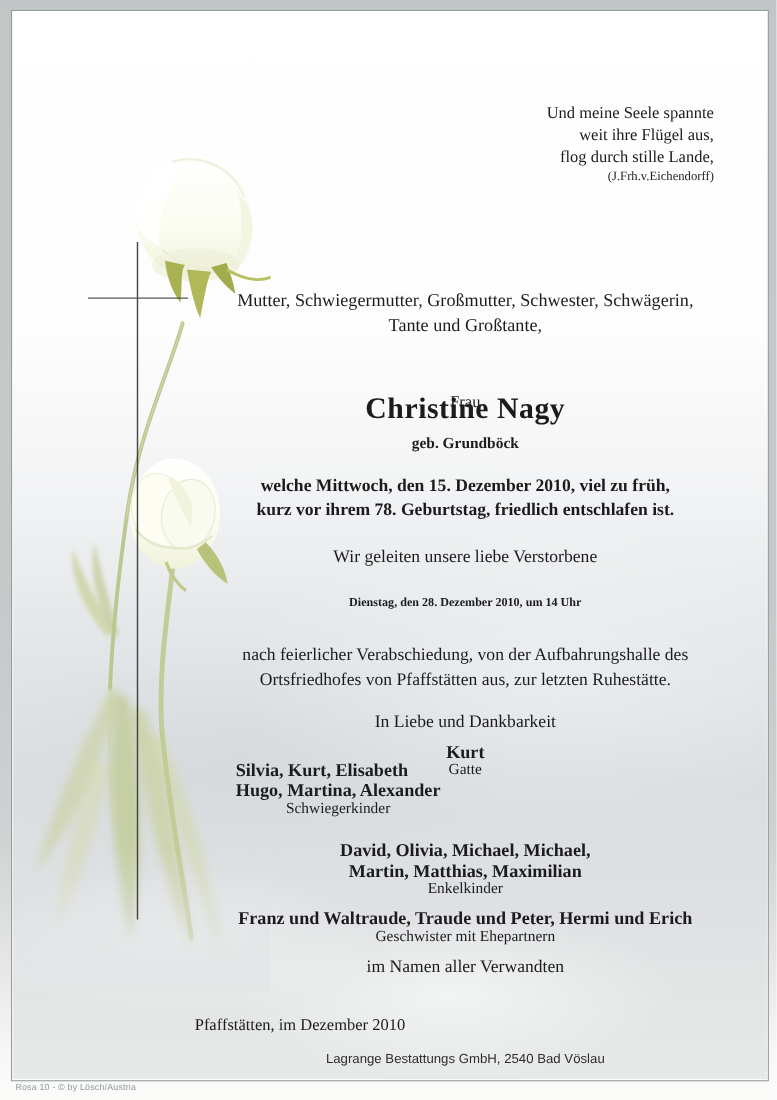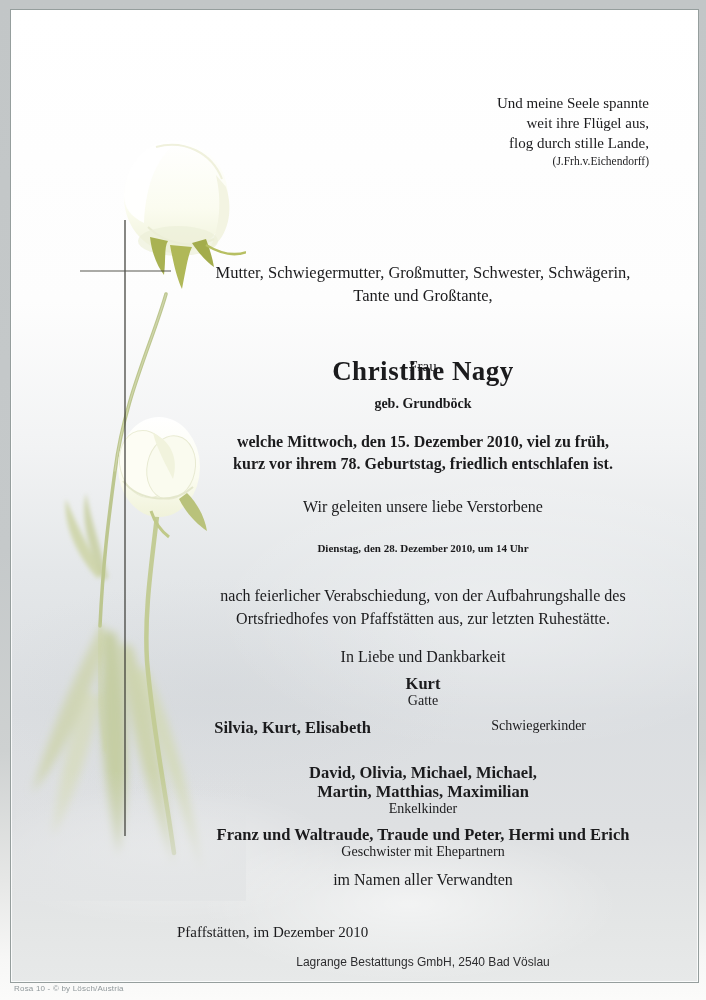--- a/index.html
+++ b/index.html
@@ -28,21 +28,21 @@
   .name{top:346px;font-size:27px;font-weight:bold;letter-spacing:.5px;line-height:30px;}
   .maiden{top:382px;font-size:14px;font-weight:bold;}
   .death{top:421px;line-height:22px;font-weight:bold;}
   .escort{top:485px;}
   .datetime{top:527px;font-size:11px;font-weight:bold;}
   .after{top:574px;}
   .lovehead{top:635px;}
   .names{font-weight:bold;font-size:16.5px;line-height:19px;}
   .relation{font-weight:normal;font-size:14px;line-height:16px;}
   .spouse{top:664px;}
-  .cols{top:708px;display:flex;}
+  .cols{top:680px;display:flex;flex-direction:column;}
   .col1{width:47%;}
   .col2{width:53%;}
   .grand{top:753px;}
   .siblings{top:815px;}
   .closing{top:858px;}
   .placedate{left:166px;top:911px;text-align:left;font-size:15px;}
   .funeral{top:941px;font-family:"Liberation Sans",sans-serif;font-size:12px;color:#2d2d2f;}
   .printcredit{
     position:absolute;left:14px;top:984px;font-family:"Liberation Sans",sans-serif;
     font-size:8px;color:#90989b;letter-spacing:.2px;
@@ -161,20 +161,21 @@
   <div class="blk cc spouse">
     <div class="names">Kurt</div>
     <div class="relation">Gatte</div>
   </div>
 
   <div class="blk cc cols">
     <div class="col1">
       <div class="names">Silvia, Kurt, Elisabeth</div>
     </div>
     <div class="col2">
+      <div class="names">Hugo, Martina, Alexander</div>
       <div class="relation">Schwiegerkinder</div>
     </div>
   </div>
 
   <div class="blk cc grand">
     <div class="names">David, Olivia, Michael, Michael,</div>
     <div class="names">Martin, Matthias, Maximilian</div>
     <div class="relation">Enkelkinder</div>
   </div>
 

